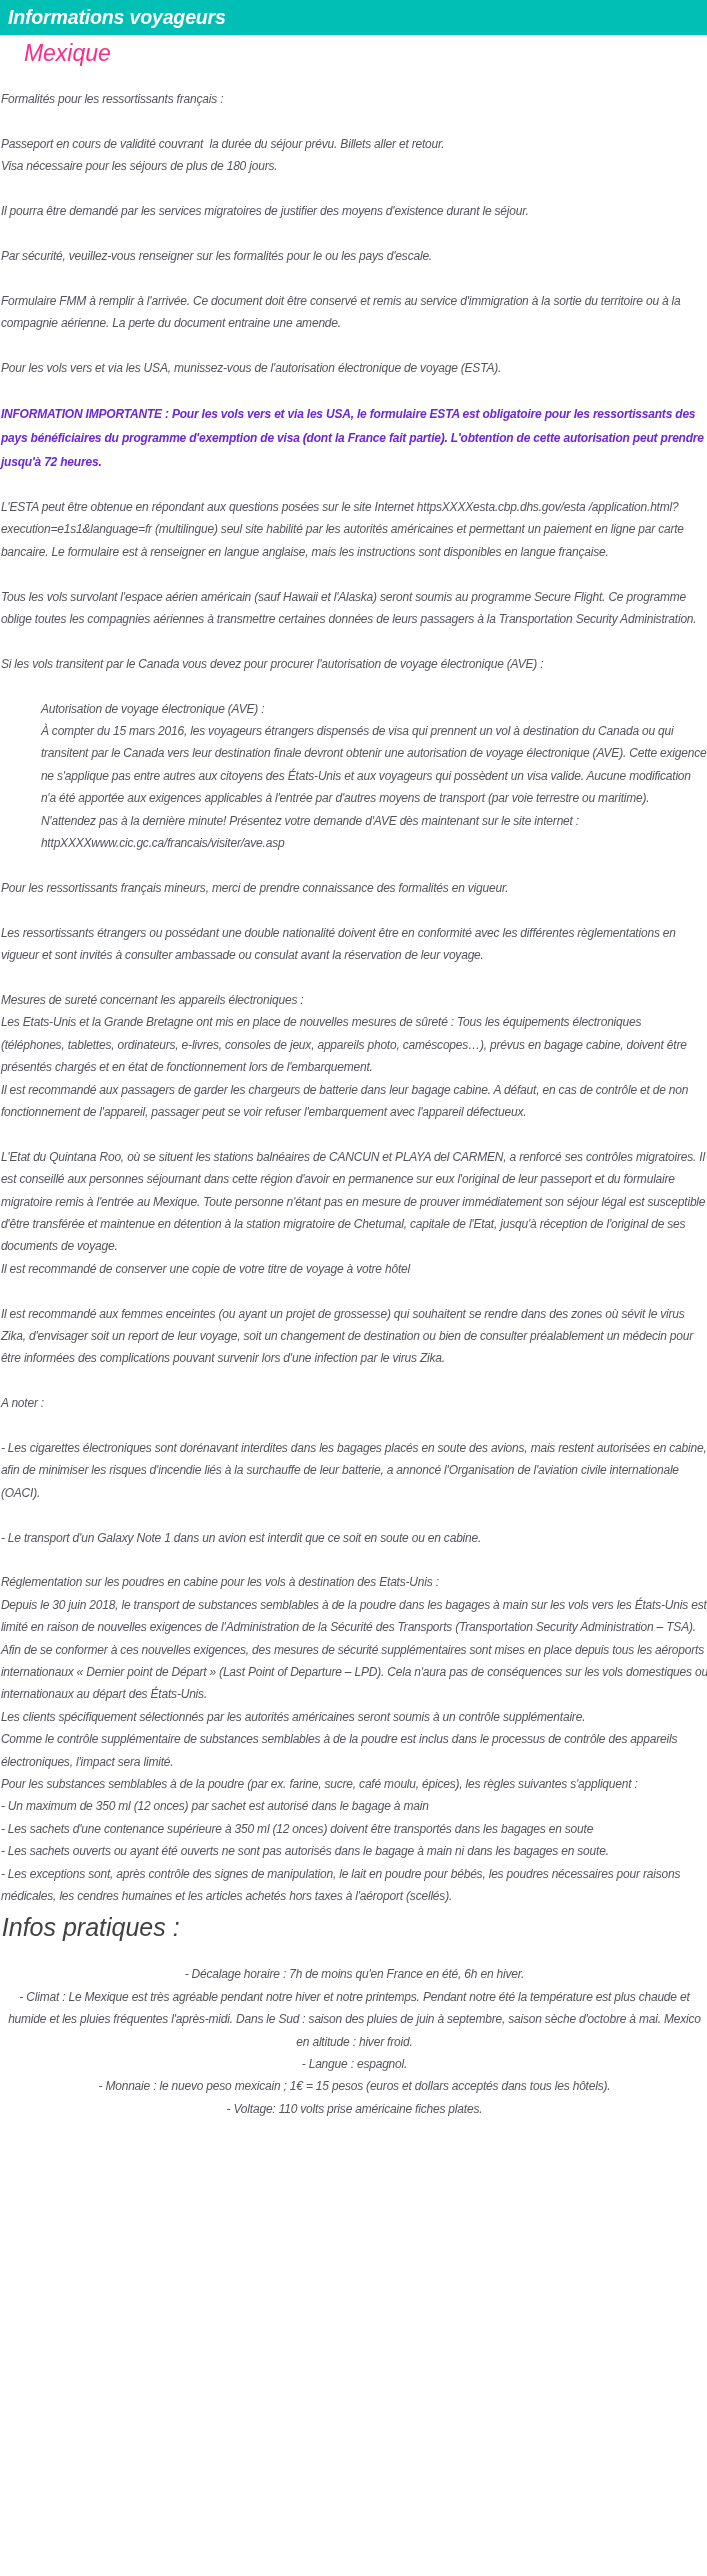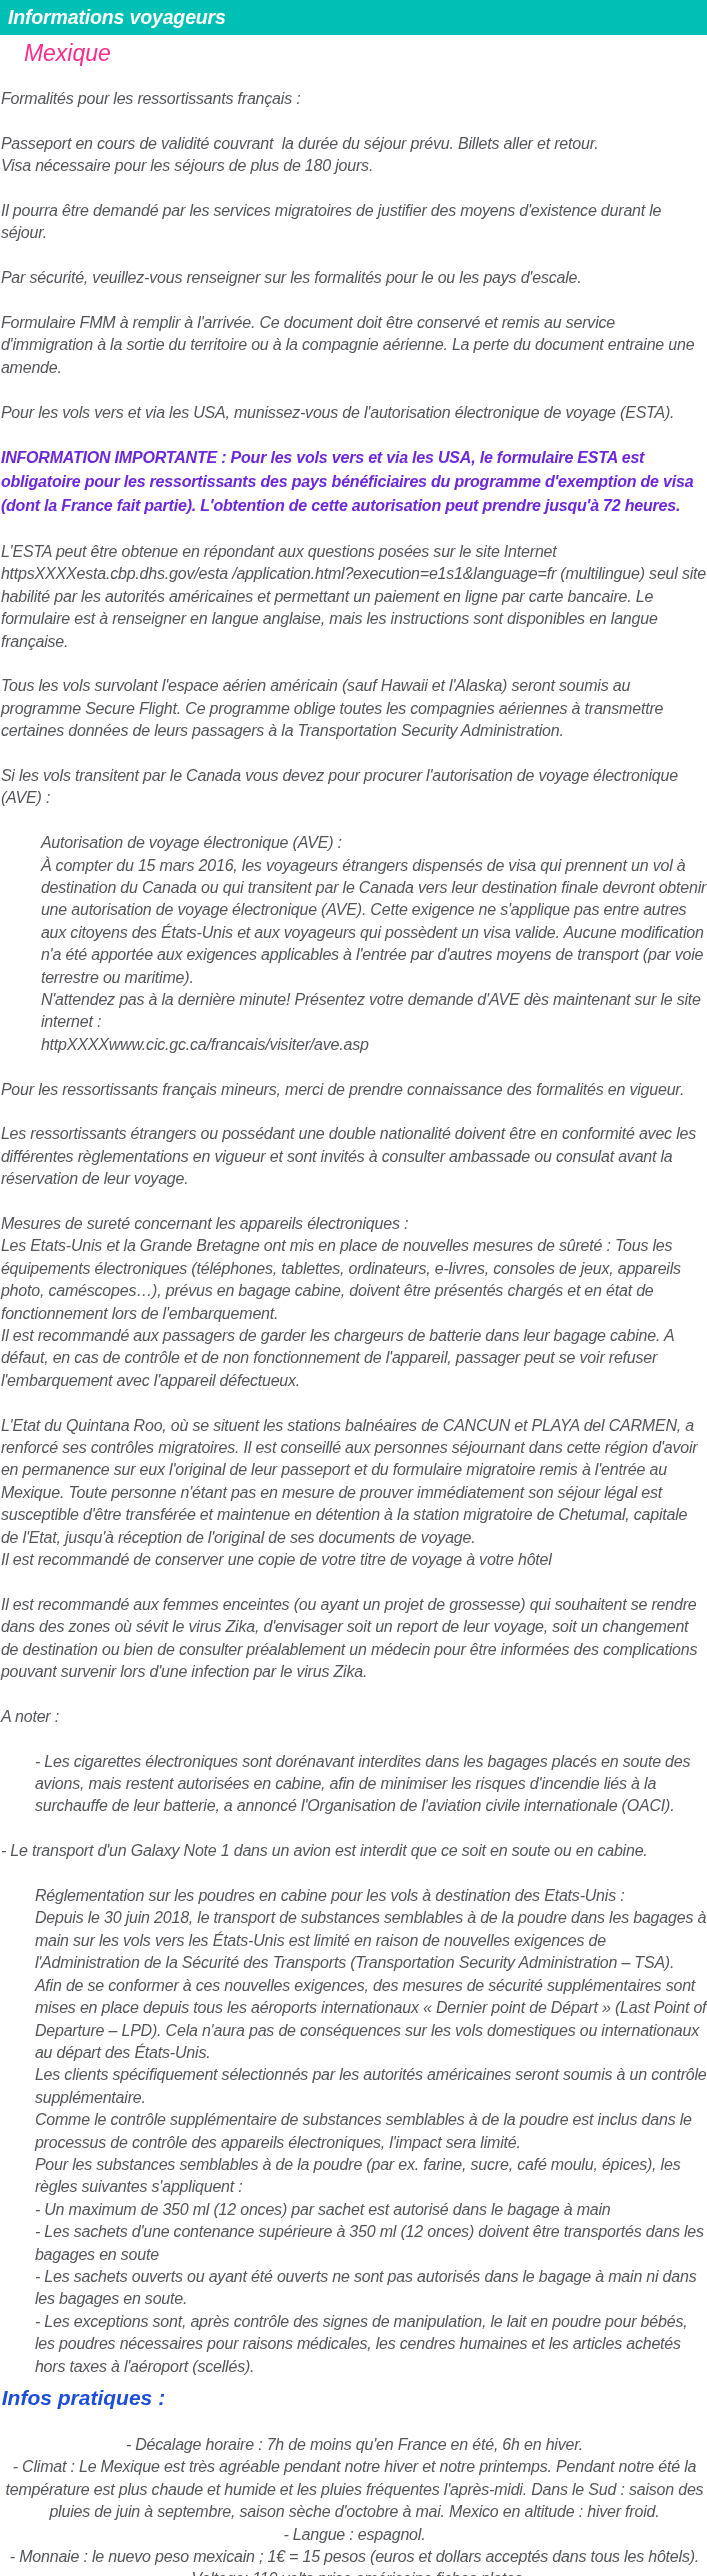--- a/index.html
+++ b/index.html
@@ -25,51 +25,51 @@
   }
   .country-title{
     color:#fa2c8c;
     font-weight:normal;
     font-size:23px;
     line-height:26px;
     margin:4.7px 0 0 0.9px;
     padding-left:23px;
   }
   .subheading{
-    color:#1d4ed8;
-    font-weight:bold;
-    font-size:21px;
+    color:#404040;
+    font-weight:normal;
+    font-size:25px;
     line-height:28px;
     margin:5.6px 0 0 0.9px;
   }
   .content{padding:0 0 5.6px 0.9px;}
   p.para{
     margin:22.4px 0 0 0;
-    font-size:16px;
+    font-size:12px;
     line-height:22.4px;
     letter-spacing:-0.2px;
     white-space:pre-wrap;
     font-style:italic;
   }
   p.bold{
     font-weight:bold;
     color:#6d28d9;
     line-height:24px;
   }
   .mt-15{margin-top:14px;text-align:center;}
   .mt-17{margin-top:16px;}
   .mt-19{margin-top:18px;padding-left:40px;}
   .mt-20{margin-top:18.7px;}
   .mt-22{margin-top:20.5px;}
   .mt-24{margin-top:22.4px;}
   .mt-25{margin-top:23px;}
   .mt-28{margin-top:26px;}
   .mt-40{margin-top:37px;}
   .mt-52{margin-top:49px;}
-  .mt-56{margin-top:52px;padding-left:34px;}
+  .mt-56{margin-top:52px;}
   .mt-57{margin-top:53px;}
   .mt-59{margin-top:55px;}
   .mt-60{margin-top:56px;}
 </style>
 </head>
 <body>
 
 <header class="header-bar">
   <span class="header-title">Informations voyageurs</span>
 </header>

